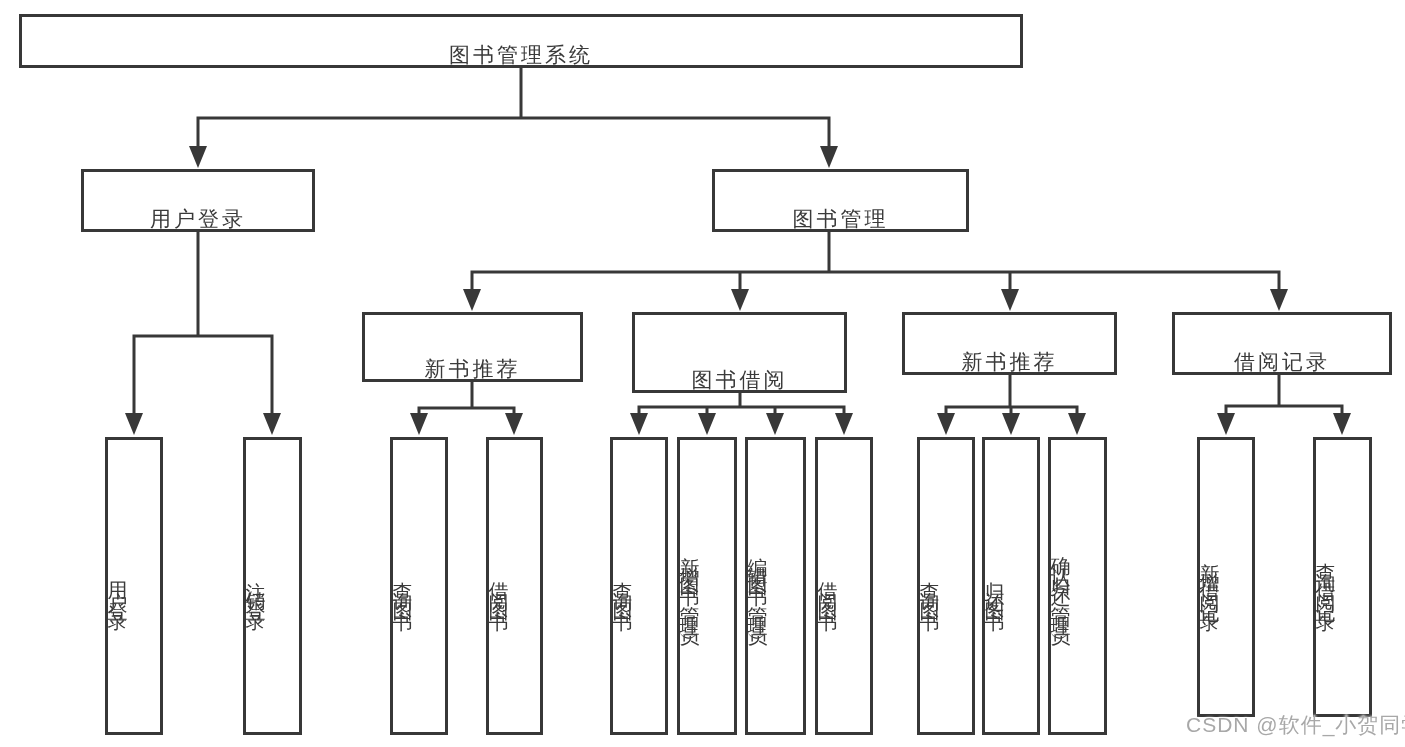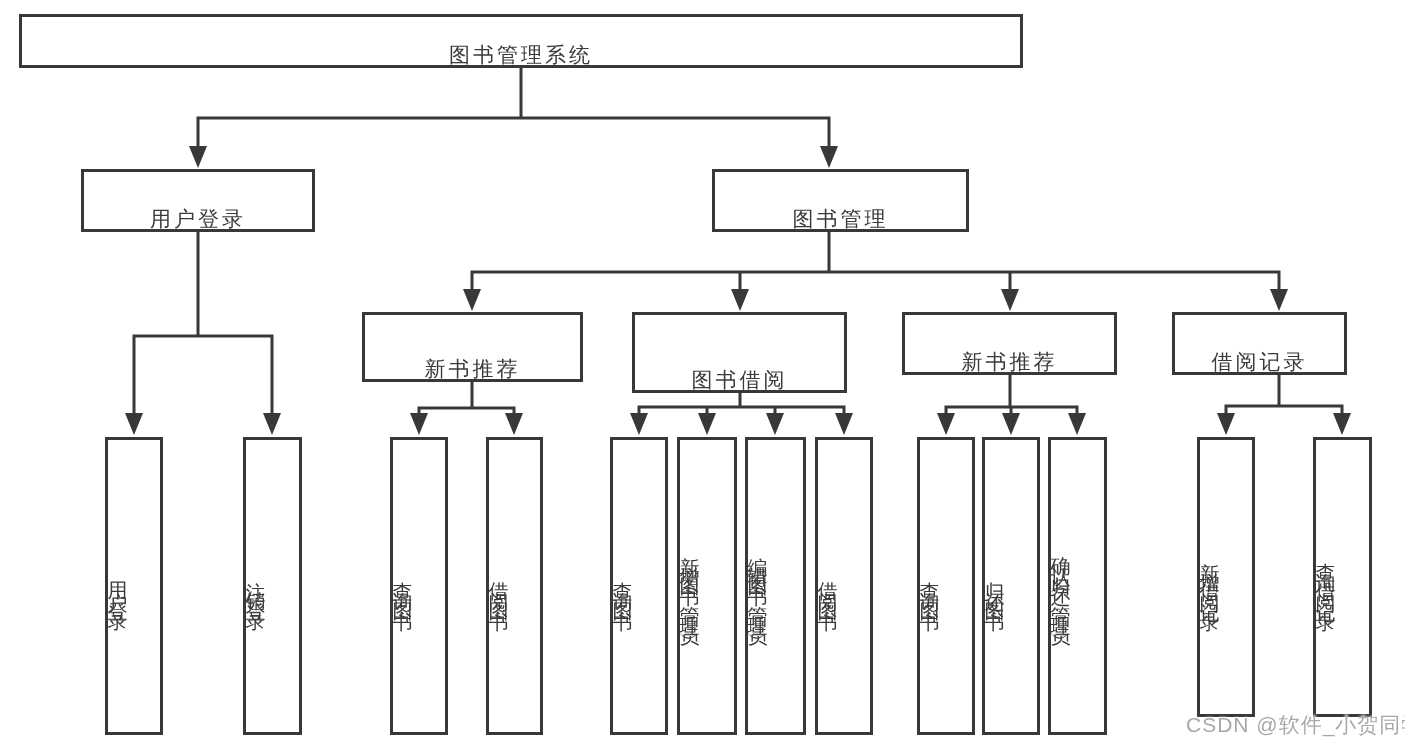--- a/index.html
+++ b/index.html
@@ -110,21 +110,21 @@
 
   <div class="node" style="left:362px;top:312px;width:221px;height:70px">
     <span class="lbl">新书推荐</span>
   </div>
   <div class="node" style="left:632px;top:312px;width:215px;height:81px">
     <span class="lbl">图书借阅</span>
   </div>
   <div class="node" style="left:902px;top:312px;width:215px;height:63px">
     <span class="lbl">新书推荐</span>
   </div>
-  <div class="node" style="left:1172px;top:312px;width:175px;height:63px">
+  <div class="node" style="left:1172px;top:312px;width:220px;height:63px">
     <span class="lbl">借阅记录</span>
   </div>
 
   <div class="node v" style="left:105px;top:437px;width:58px;height:298px">
     <span class="lbl">用户登录</span>
   </div>
   <div class="node v" style="left:243px;top:437px;width:59px;height:298px">
     <span class="lbl">注销登录</span>
   </div>
 

